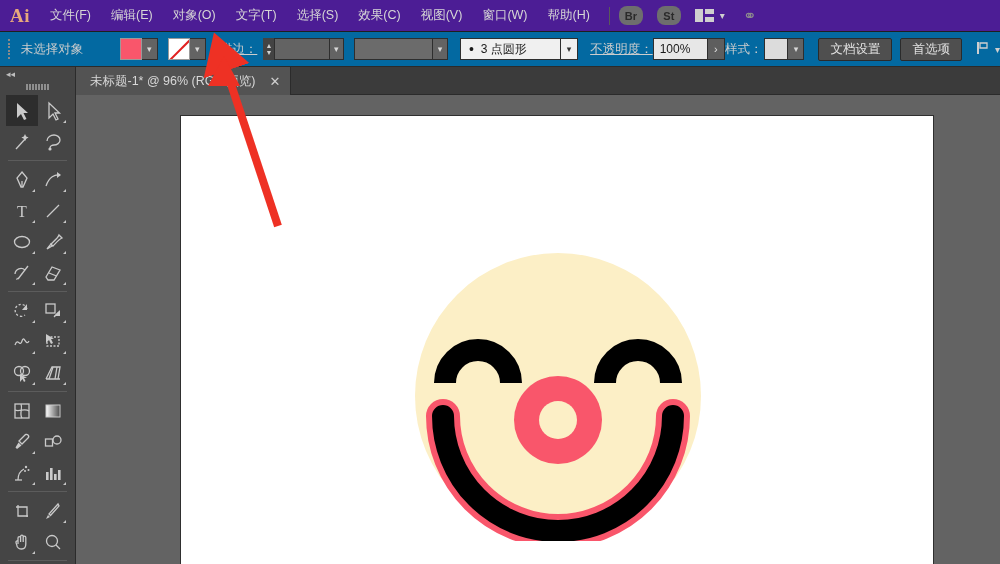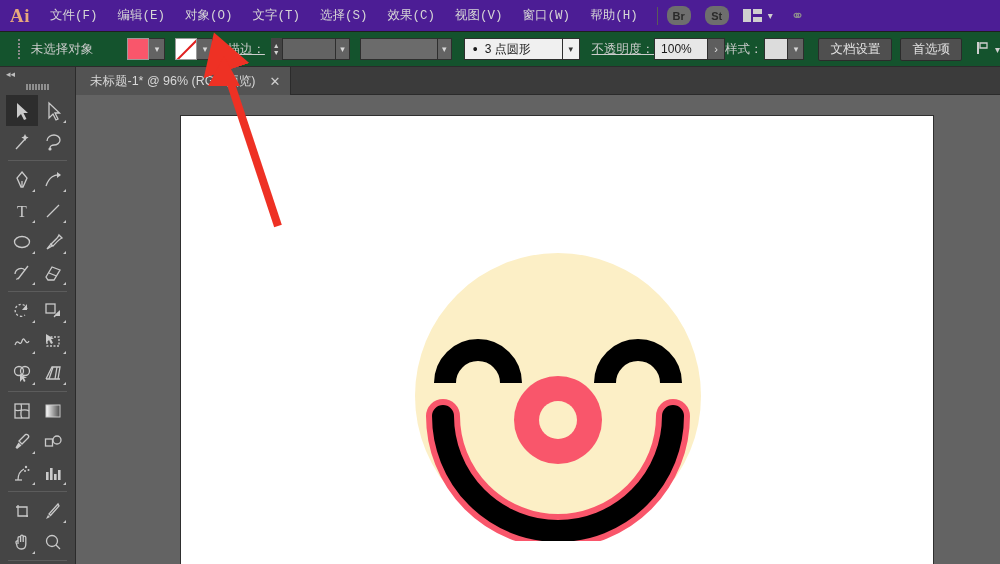--- a/index.html
+++ b/index.html
@@ -37,22 +37,22 @@
   .ws-squares i { position: absolute; background: #cfcfcf; display: block; }
   .ws-squares i.a { left: 0; top: 0; width: 8px; height: 13px; }
   .ws-squares i.b { left: 10px; top: 0; width: 9px; height: 5px; }
   .ws-squares i.c { left: 10px; top: 8px; width: 9px; height: 5px; }
   .chev { color: #cfcfcf; font-size: 10px; }
   .cc-icon { margin-left: 14px; color: #8e8e8e; font-size: 16px; }
 
   
   .controlbar {
     position: absolute; top: 32px; left: 0; width: 1000px; height: 35px;
-    background: #14532d; display: flex; align-items: center;
-    border-bottom: 1px solid #2b2b2b; padding-left: 16px;
+    background: #0369a1; display: flex; align-items: center;
+    border-bottom: 1px solid #2b2b2b; padding-left: 6px;
   }
   .grip { width: 8px; height: 20px; display: flex; flex-direction: column;
           justify-content: space-between; margin-right: 8px; }
   .grip i { display: block; width: 2px; height: 2px; background: #8a8a8a; margin-left: 2px; }
   .cb-label { color: #cdcdcd; font-size: 12.5px; white-space: nowrap; }
   .cb-label.link { text-decoration: underline; }
   .swatch-wrap { display: flex; align-items: center; margin-left: 10px; }
   .swatch {
     width: 22px; height: 22px; border: 1px solid #9a9a9a; background: #fff;
   }
@@ -163,21 +163,21 @@
   .annot { position: absolute; left: 0; top: 0; width: 1000px; height: 564px;
            pointer-events: none; }
 </style>
 </head>
 <body>
 
 <div id="app">
 
   <div class="menubar">
     <div class="ai-logo">Ai</div>
-    <div id="menu-items" style="display:flex;align-items:center;font-family:Liberation Mono, monospace;">
+    <div id="menu-items" style="display:flex;align-items:center;">
         <div class="menu-item">文件(F)</div>
         <div class="menu-item">编辑(E)</div>
         <div class="menu-item">对象(O)</div>
         <div class="menu-item">文字(T)</div>
         <div class="menu-item">选择(S)</div>
         <div class="menu-item">效果(C)</div>
         <div class="menu-item">视图(V)</div>
         <div class="menu-item">窗口(W)</div>
         <div class="menu-item">帮助(H)</div>
       </div>

